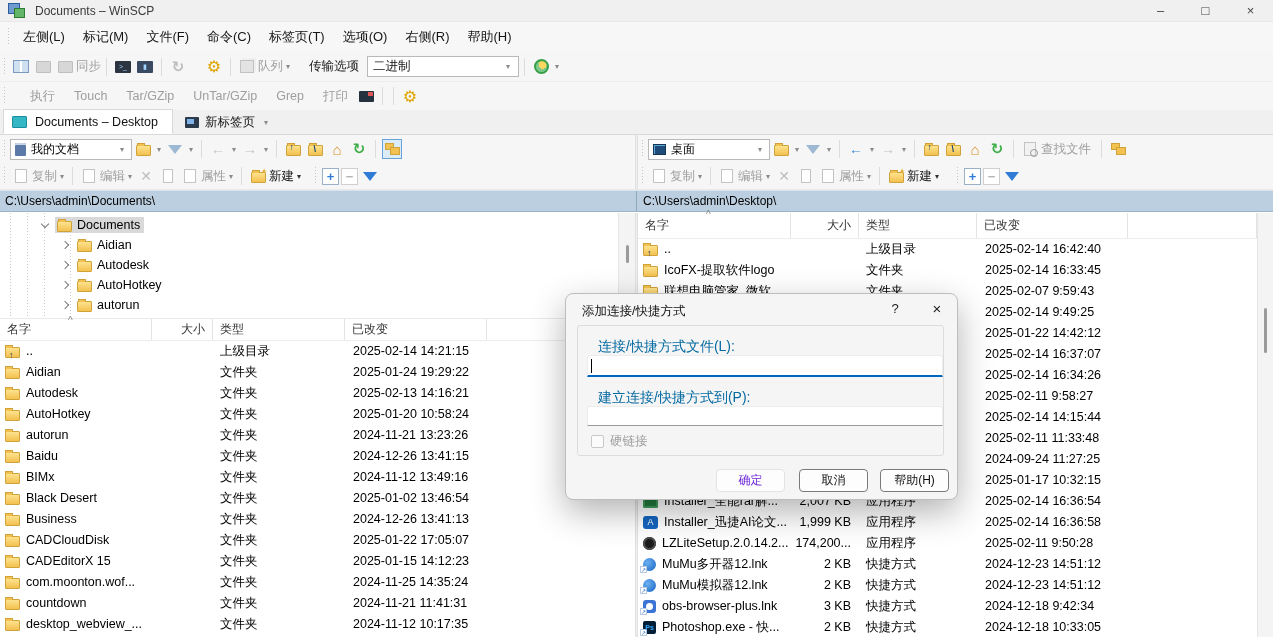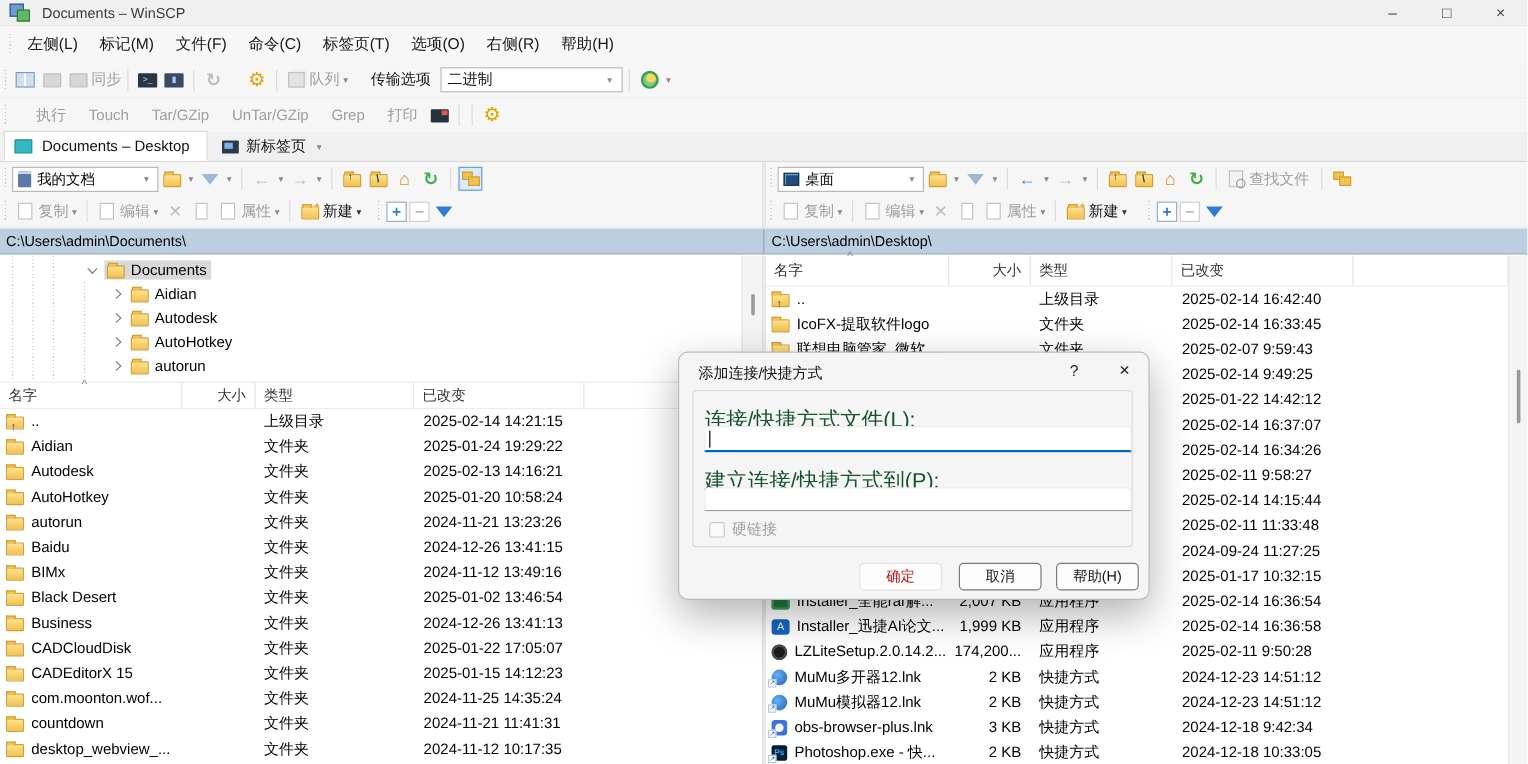--- a/index.html
+++ b/index.html
@@ -100,21 +100,21 @@
   .pathtext { position:absolute; top:3px; font-size:12px; color:#000; white-space:nowrap; }
   .pathdiv { position:absolute; left:636px; top:0; width:1px; height:100%; background:#8fa9bf; }
 
   
   .vsplit { position:absolute; left:635px; width:3px; background:#f0f0f0; border-left:1px solid #e0e0e0; border-right:1px solid #e0e0e0; }
   .hsplit { position:absolute; left:0; top:318px; width:635px; height:3px; background:#eaeaea; }
   .scrolltrack { position:absolute; background:#f4f4f4; border-left:1px solid #e6e6e6; }
   .scrollthumb { position:absolute; width:3px; background:#9a9a9a; border-radius:2px; }
 
   
-  .tree { position:absolute; left:0; top:213px; width:618px; height:105px; background:#fff; overflow:hidden; padding-top:2px;padding-left:32px; }
+  .tree { position:absolute; left:0; top:213px; width:618px; height:105px; background:#fff; overflow:hidden; padding-top:2px; }
   .guide { position:absolute; top:0; width:1px; height:100%; background-image:repeating-linear-gradient(to bottom,#cccccc 0 1px,transparent 1px 3px); }
   .trow { height:20px; display:flex; align-items:center; gap:5px; }
   .chev { width:6px; height:6px; border-right:1.6px solid #7a7a7a; border-bottom:1.6px solid #7a7a7a; transform:rotate(-45deg); flex:none; margin-right:2px; }
   .chev.exp { transform:rotate(45deg); margin-top:-3px; }
   .tsel-wrap { display:flex; align-items:center; gap:5px; padding:1px 4px 1px 2px; }
   .tsel-wrap.sel { background:#d9d9d9; }
   .tlabel { font-size:12.5px; color:#000; white-space:nowrap; }
 
   
   .lhead,.rhead { position:absolute; background:#fff; display:grid; color:#333; }
@@ -148,30 +148,30 @@
   .fi.lnk-ps::after { content:"Ps"; position:absolute; inset:0; color:#31a8ff; font-size:7px; font-weight:bold; line-height:13px; text-align:center; }
   .sc-arr { position:absolute; left:-3px; bottom:-2px; width:7px; height:7px; background:#fff; border:1px solid #b9cade; font-size:6px; line-height:6px; color:#1b62c4; text-align:center; }
 
   
   .dialog { position:absolute; left:565px; top:293px; width:393px; height:207px; background:#f5f5f5;
     border:1px solid #bdbdbd; border-radius:8px; box-shadow:0 12px 34px rgba(0,0,0,.30); z-index:10; }
   .dlg-title { position:absolute; left:16px; top:9px; font-size:12.5px; color:#111; }
   .dlg-help,.dlg-close { position:absolute; top:3px; width:26px; height:24px; text-align:center; line-height:24px; color:#222; font-size:13px; }
   .dlg-help { left:316px; } .dlg-close { left:358px; font-size:15px; }
   .dlg-group { position:absolute; left:11px; top:31px; width:367px; height:131px; border:1px solid #dcdcdc; border-radius:3px; }
-  .dlg-label { position:absolute; left:21px; font-size:18px; color:#14532d; }
+  .dlg-label { position:absolute; left:32px; font-size:14px; color:#0369a1; }
   .dlg-input { position:absolute; left:21px; width:356px; background:#fff; border:1px solid #ececec; border-radius:3px 3px 0 0; font:12px "Liberation Sans",sans-serif; padding:0 4px; outline:none; }
   #dlg-input-file { top:61px; height:22px; border-bottom:2px solid #0067c0; }
   #dlg-input-target { top:112px; height:20px; border-bottom:1px solid #9a9a9a; }
   .caret-bar { position:absolute; left:25px; top:65px; width:1px; height:14px; background:#000; z-index:11; }
   .dlg-chk { position:absolute; left:25px; top:139px; display:flex; align-items:center; gap:6px; color:#9e9e9e; font-size:12.5px; }
   .chk-box { width:13px; height:13px; border:1px solid #c9c9c9; background:#fbfbfb; border-radius:2px; }
   .dlg-btn { position:absolute; top:175px; width:69px; height:23px; border-radius:4px; background:#fdfdfd;
     display:flex; align-items:center; justify-content:center; font-size:12px; }
-  .btn-ok { left:150px; border:1px solid #e3e3e3; color:#b91c1c; }
+  .btn-ok { left:150px; border:1px solid #e3e3e3; color:#6d28d9; }
   .btn-cancel { left:233px; border:1px solid #7a7a7a; color:#111; }
   .btn-help { left:314px; border:1px solid #7a7a7a; color:#111; }
 </style>
 </head>
 <body>
 
 <div class="app">
 
   <div class="titlebar">
     <div class="app-icon"></div>

